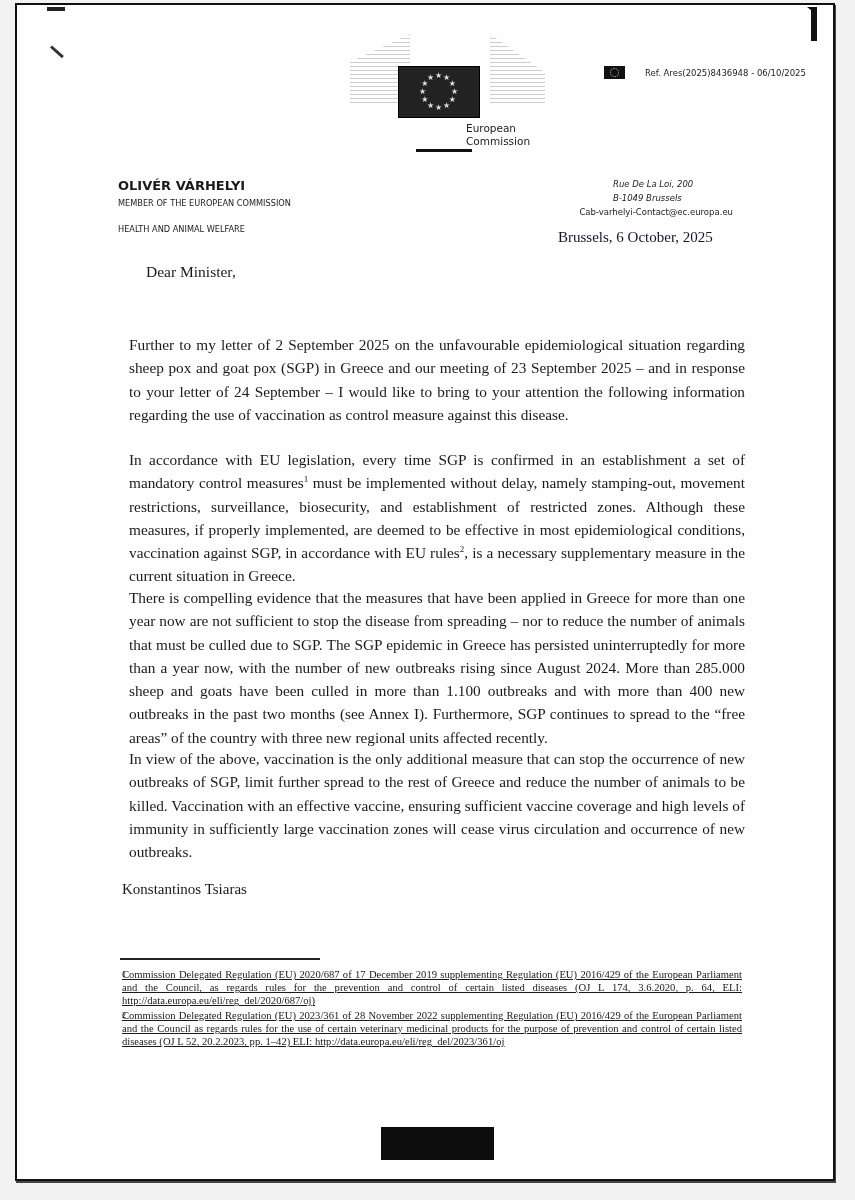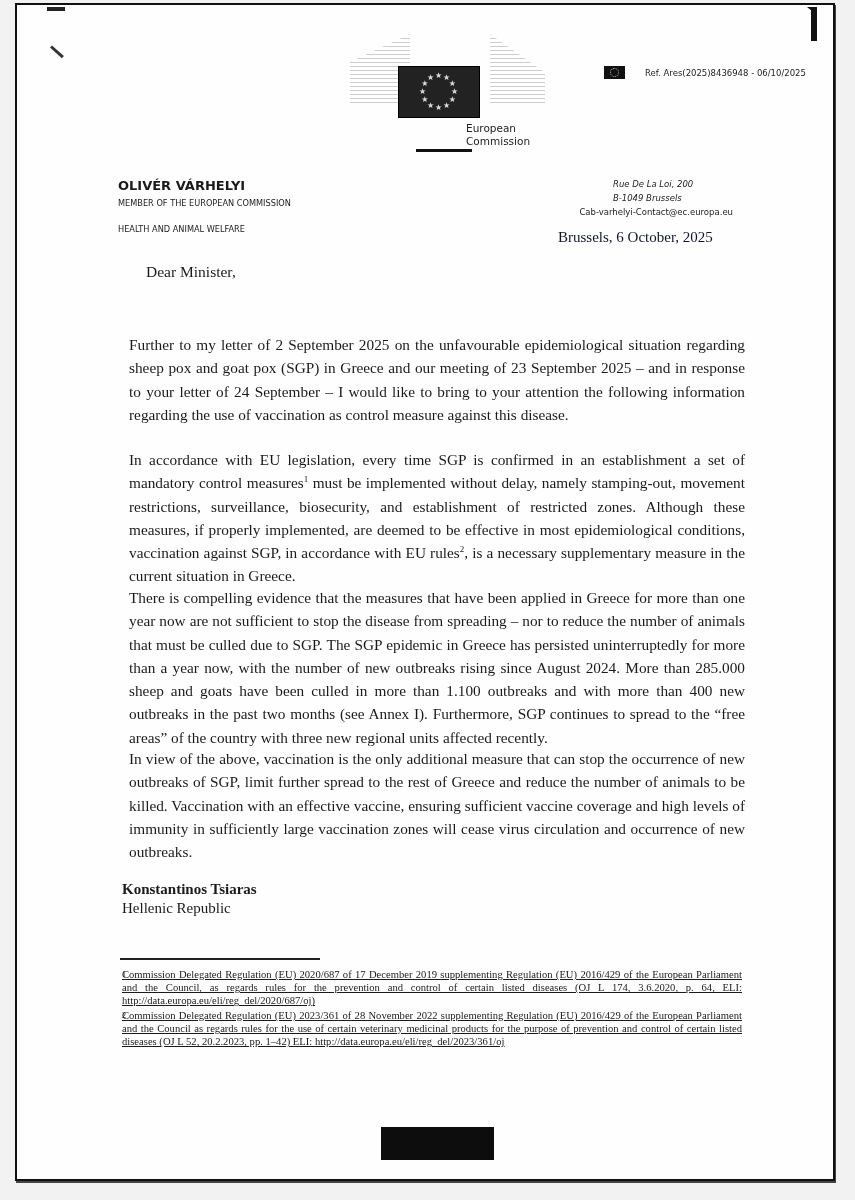--- a/index.html
+++ b/index.html
@@ -44,21 +44,21 @@
   .addr { position: absolute; right: 122px; text-align: right; font-family: "DejaVu Sans", sans-serif; font-size: 8.5px; color: #222; }
   .addr.c { text-align: left; font-style: italic; }
   .date { position: absolute; left: 558px; top: 229px; font-size: 15px; color: #0f172a; }
 
   .salutation { position: absolute; left: 118px; top: 263px; font-size: 15.5px; margin-left: 28px; }
 
   .para { position: absolute; left: 118px; width: 616px; font-size: 15.3px; line-height: 23.3px; text-align: justify; margin-left: 11px; }
   .para sup { font-size: 9px; line-height: 0; }
 
   .sig { position: absolute; left: 122px; font-size: 15px; line-height: 19px; }
-  .sig b { font-weight: bold; }
+  .sig b { font-weight: normal; }
 
   .fn-rule { position: absolute; left: 120px; top: 958px; width: 200px; height: 2px; background: #222; }
   .fn { position: absolute; left: 122px; width: 620px; font-size: 10.6px; line-height: 13.2px; }
   .fn .num { position: absolute; left: 0; top: 0; font-size: 8px; }
   .fn .txt { display: block; text-align: justify; text-decoration: underline; }
   .fn a { color: #1a1a1a; text-decoration: underline; }
 
   .redact { position: absolute; left: 381px; top: 1127px; width: 113px; height: 33px; background: #0d0d0d; }
   .bottom-bar { position: absolute; left: 0; top: 1185px; width: 855px; height: 15px; background: #f2f2f2; }
 </style>
@@ -114,21 +114,20 @@
 <div class="para" style="top:333px">Further to my letter of 2 September 2025 on the unfavourable epidemiological situation regarding sheep pox and goat pox (SGP) in Greece and our meeting of 23 September 2025 – and in response to your letter of 24 September – I would like to bring to your attention the following information regarding the use of vaccination as control measure against this disease.</div>
 
 <div class="para" style="top:448px"><span>In accordance with EU legislation, every time SGP is confirmed in an establishment a set of mandatory control measures</span><sup>1</sup><span> must be implemented without delay, namely stamping-out, movement restrictions, surveillance, biosecurity, and establishment of restricted zones. Although these measures, if properly implemented, are deemed to be effective in most epidemiological conditions, vaccination against SGP, in accordance with EU rules</span><sup>2</sup><span>, is a necessary supplementary measure in the current situation in Greece.</span></div>
 
 <div class="para" style="top:586px">There is compelling evidence that the measures that have been applied in Greece for more than one year now are not sufficient to stop the disease from spreading – nor to reduce the number of animals that must be culled due to SGP. The SGP epidemic in Greece has persisted uninterruptedly for more than a year now, with the number of new outbreaks rising since August 2024. More than 285.000 sheep and goats have been culled in more than 1.100 outbreaks and with more than 400 new outbreaks in the past two months (see Annex I). Furthermore, SGP continues to spread to the “free areas” of the country with three new regional units affected recently.</div>
 
 <div class="para" style="top:747px">In view of the above, vaccination is the only additional measure that can stop the occurrence of new outbreaks of SGP, limit further spread to the rest of Greece and reduce the number of animals to be killed. Vaccination with an effective vaccine, ensuring sufficient vaccine coverage and high levels of immunity in sufficiently large vaccination zones will cease virus circulation and occurrence of new outbreaks.</div>
 
 <div class="sig" style="top:880px">
   <div><b>Konstantinos Tsiaras</b></div>
-  <div>Hellenic Republic</div>
 </div>
 
 <div class="fn-rule"></div>
 
 <div class="fn" style="top:968px">
   <span class="num">1</span>
   <span class="txt"><span>Commission Delegated Regulation (EU) 2020/687 of 17 December 2019 supplementing Regulation (EU) 2016/429 of the European Parliament and the Council, as regards rules for the prevention and control of certain listed diseases (OJ L 174, 3.6.2020, p. 64, ELI: </span><a>http://data.europa.eu/eli/reg_del/2020/687/oj</a><span>)</span></span>
 </div>
 
 <div class="fn" style="top:1009px">

